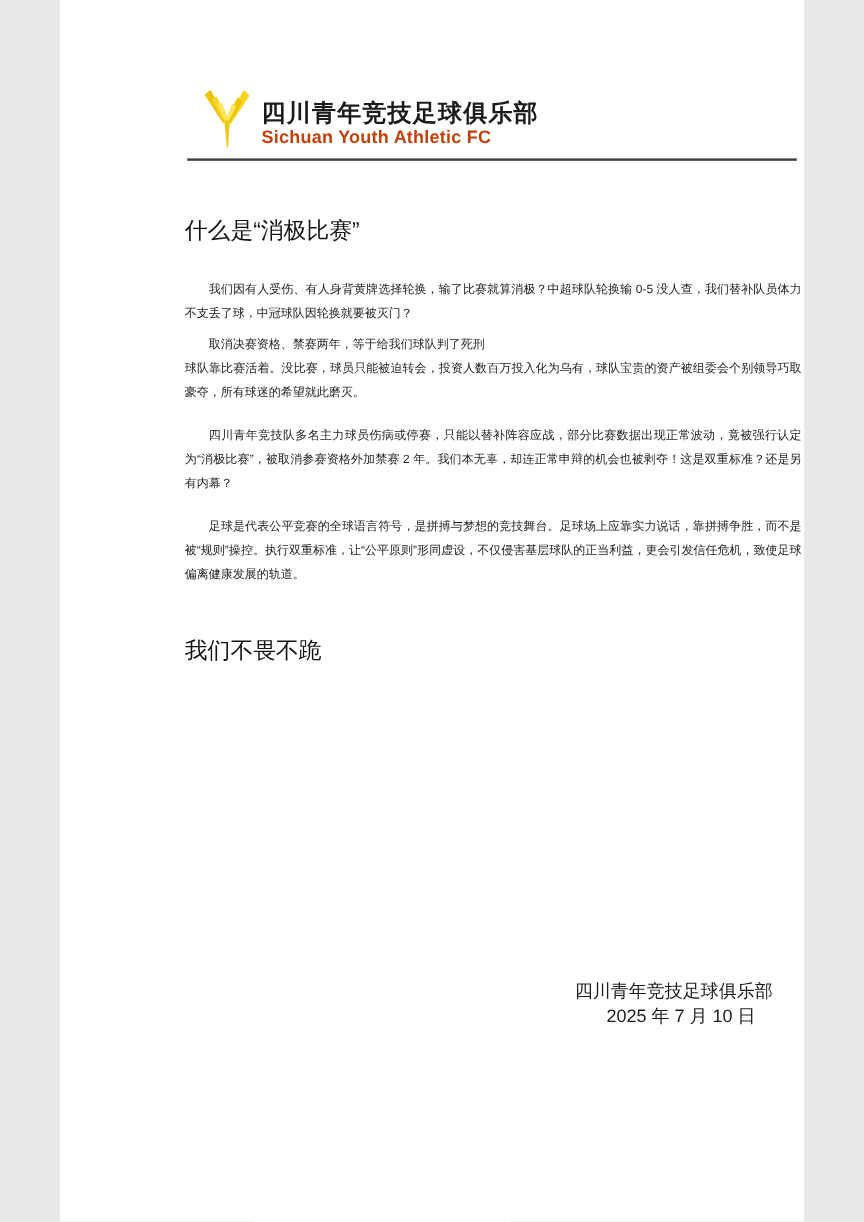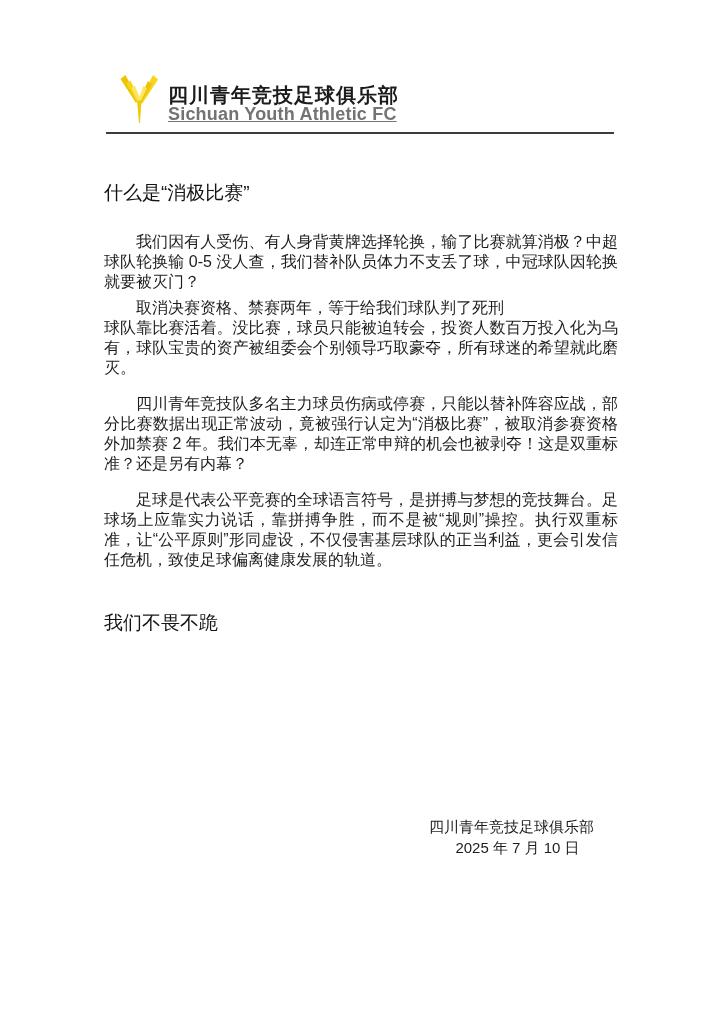--- a/index.html
+++ b/index.html
@@ -1,18 +1,18 @@
 <!DOCTYPE html>
 <html><head>
 <meta charset="utf-8">
 <style>
   html, body { margin: 0; padding: 0; background: #e9e9e9; }
   .page {
     position: relative;
-    width: 720px;
+    width: 620px;
     height: 1018px;
     margin: 0 auto;
     background: #ffffff;
     font-family: "Liberation Sans", "DejaVu Sans", sans-serif;
     color: #1d1d1d;
     overflow: hidden;
   }
 
   
   .letterhead {
@@ -27,28 +27,27 @@
   .names { padding-top: 10px; }
   .club-zh {
     font-size: 20px;
     font-weight: 800;
     line-height: 22px;
     letter-spacing: 1px;
     color: #1b1b1b;
     white-space: nowrap;
   }
   .club-en {
-    font-size: 18px;
+    font-size: 15px;
     font-weight: 700;
     line-height: 15px;
     margin-top: 1px;
     letter-spacing: 0.2px;
-    color: #737373;
+    color: #c2410c;
     white-space: nowrap;
-    text-decoration: underline;
   }
   .rule {
     position: absolute;
     top: 132px;
     left: 106px;
     width: 508px;
     height: 2px;
     background: #3c3c3c;
   }
 
@@ -64,21 +63,21 @@
     font-size: 19px;
     font-weight: 400;
     line-height: 26px;
     color: #141414;
   }
   .mt-h1 { margin-top: 46px; }
   .mt-h2 { margin-top: 28px; }
   .mt-h3 { margin-top: 40px; }
   .para {
     margin: 0;
-    font-size: 16px;
+    font-size: 10px;
     line-height: 20px;
     text-indent: 2em;
     text-align: justify;
     white-space: pre-wrap;
     color: #1d1d1d;
   }
   .mt-p1 { margin-top: 26px; }
   .mt-p2 { margin-top: 16px; }
   .mt-p3 { margin-top: 6px; }
   .mt-p4 { margin-top: 16px; }

